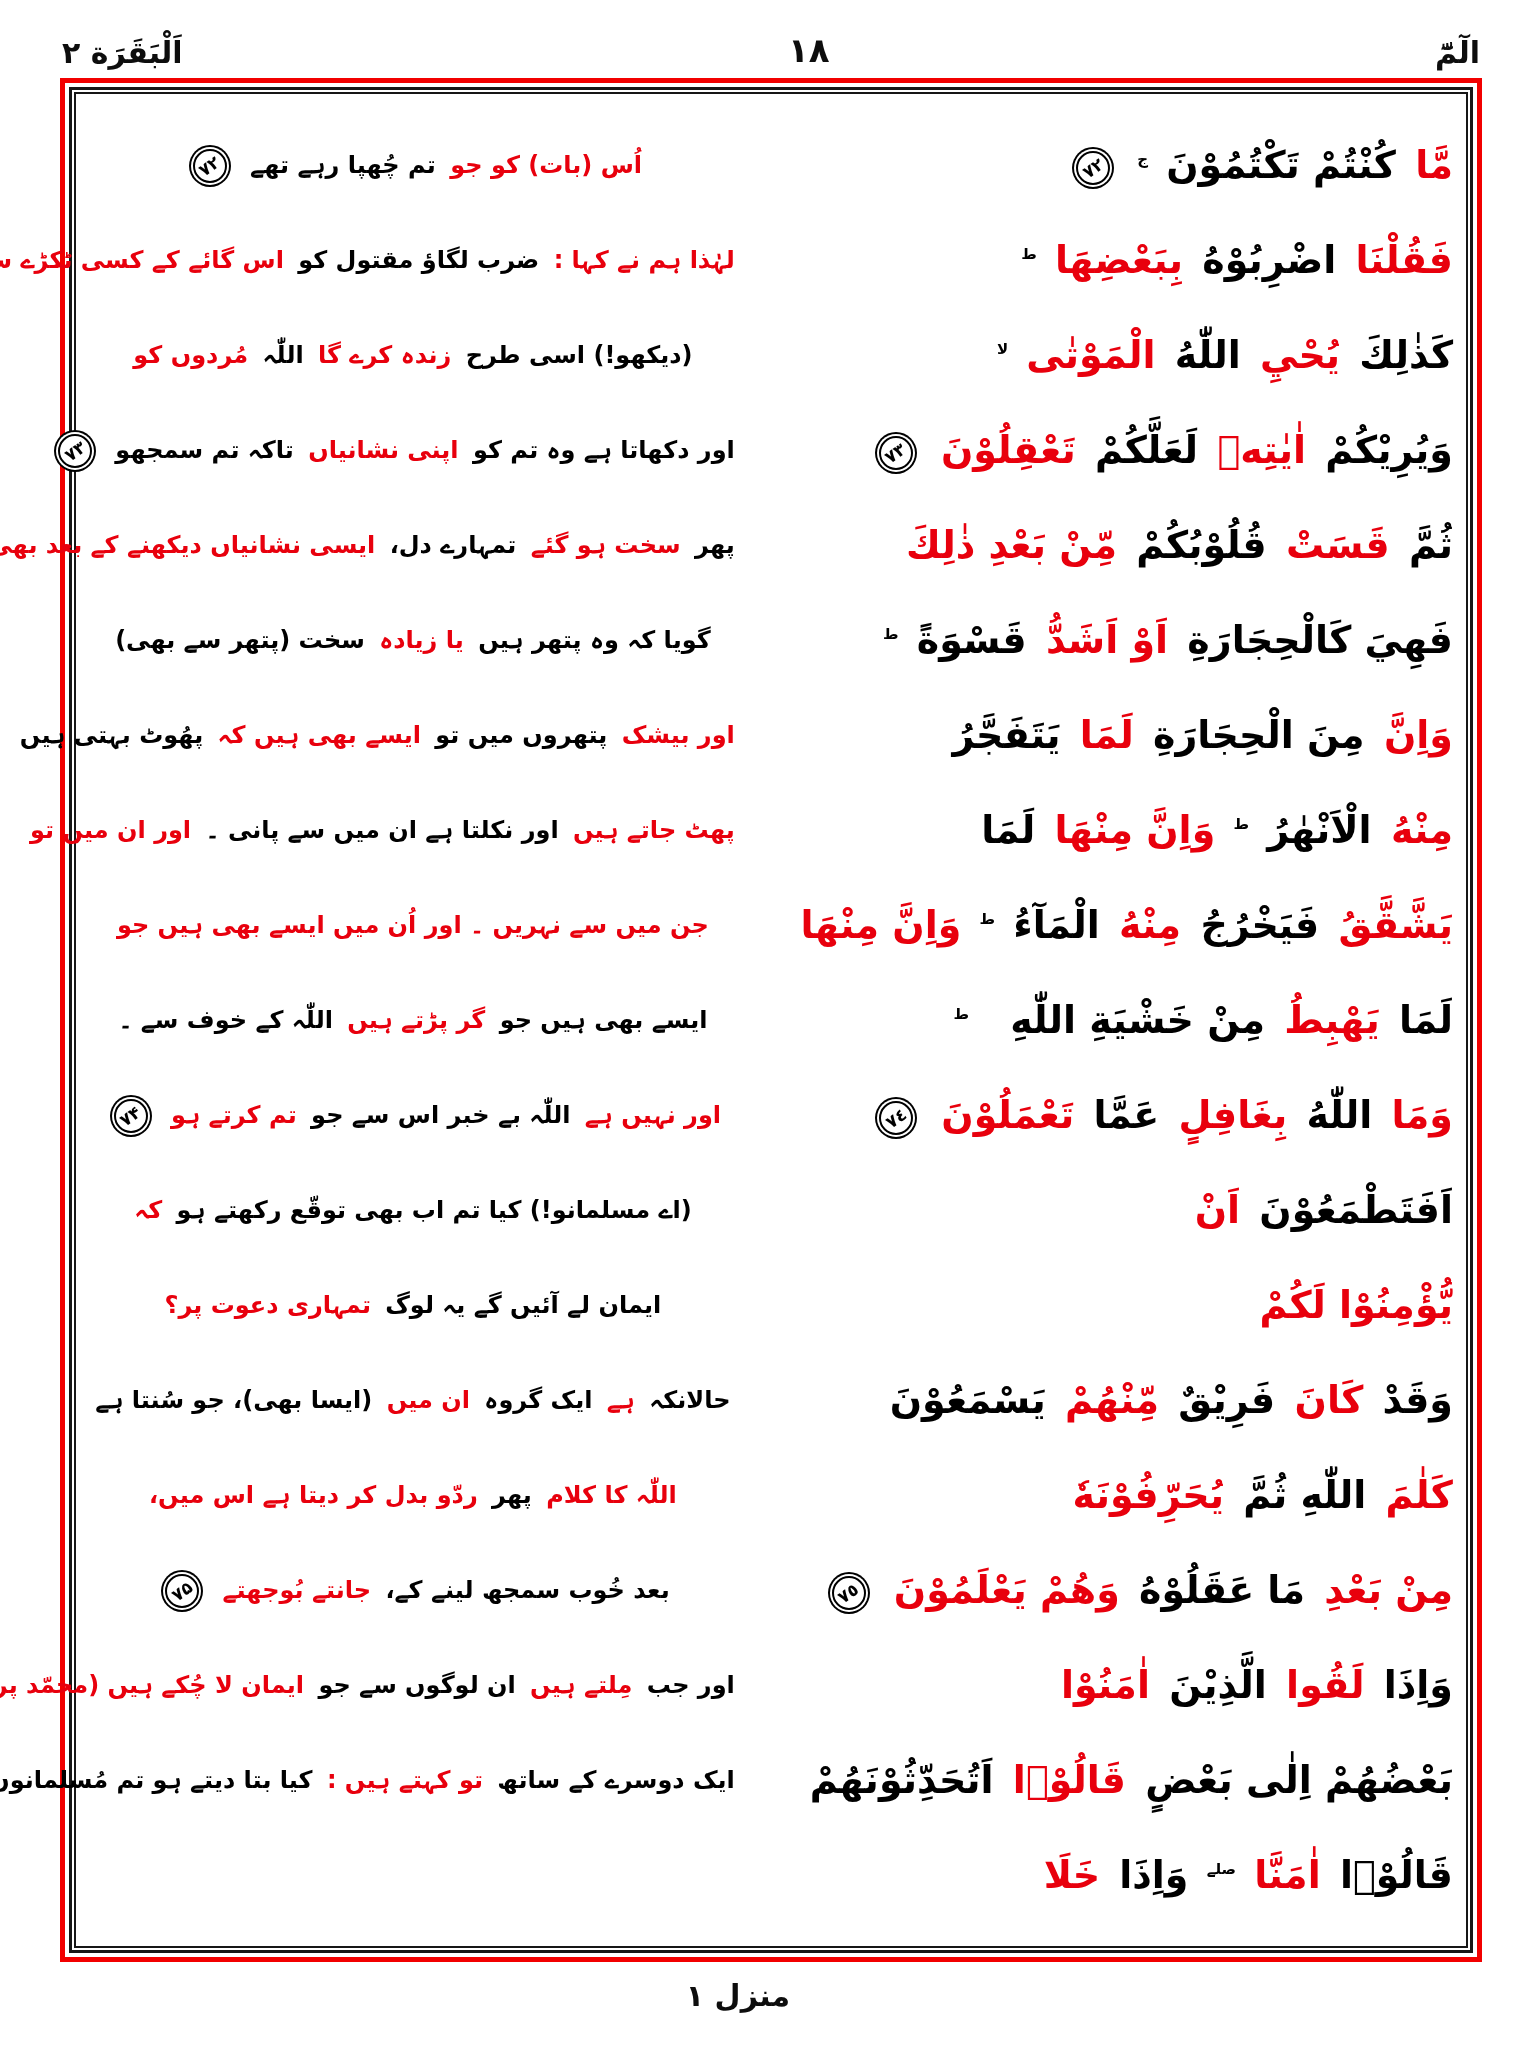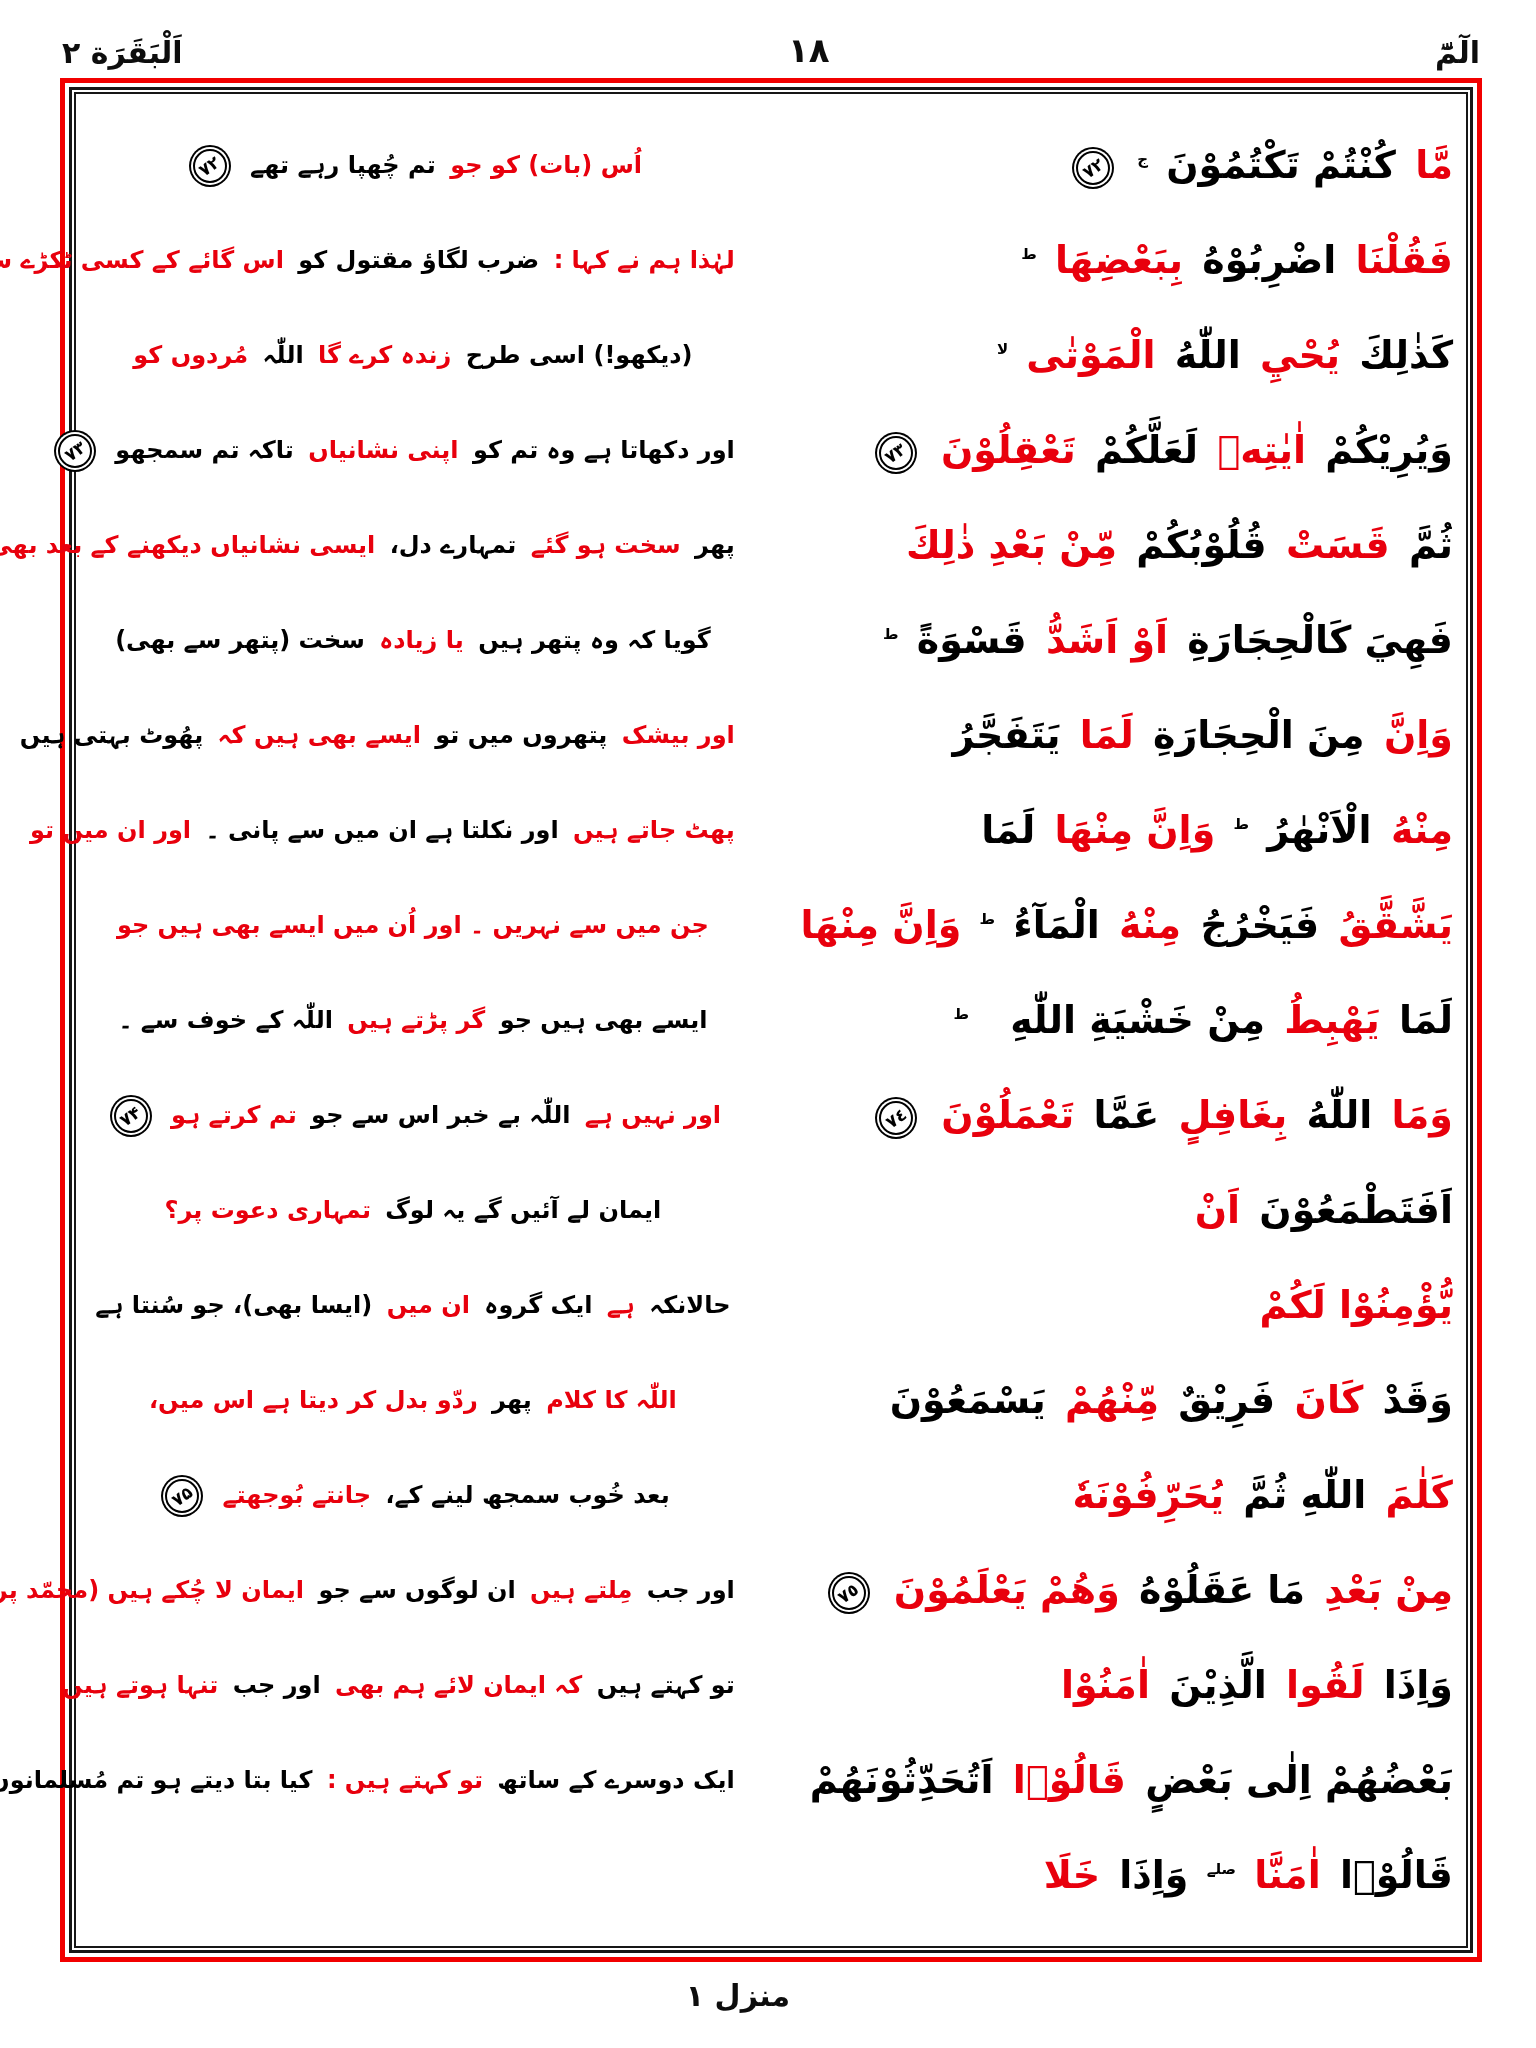--- a/index.html
+++ b/index.html
@@ -69,26 +69,26 @@
               <div class="line"><span class="seg" style="color: rgb(232, 0, 13);">لہٰذا ہم نے کہا :</span> <span class="seg" style="color: rgb(0, 0, 0);">ضرب لگاؤ مقتول کو</span> <span class="seg" style="color: rgb(232, 0, 13);">اس گائے کے کسی ٹکڑے سے ۔</span> </div>
               <div class="line"><span class="seg" style="color: rgb(0, 0, 0);">(دیکھو!) اسی طرح</span> <span class="seg" style="color: rgb(232, 0, 13);">زندہ کرے گا</span> <span class="seg" style="color: rgb(0, 0, 0);">اللّٰہ</span> <span class="seg" style="color: rgb(232, 0, 13);">مُردوں کو</span> </div>
               <div class="line"><span class="seg" style="color: rgb(0, 0, 0);">اور دکھاتا ہے وہ تم کو</span> <span class="seg" style="color: rgb(232, 0, 13);">اپنی نشانیاں</span> <span class="seg" style="color: rgb(0, 0, 0);">تاکہ تم سمجھو</span> <span class="verse-badge"><span class="digits">۷۳</span></span> </div>
               <div class="line"><span class="seg" style="color: rgb(0, 0, 0);">پھر</span> <span class="seg" style="color: rgb(232, 0, 13);">سخت ہو گئے</span> <span class="seg" style="color: rgb(0, 0, 0);">تمہارے دل،</span> <span class="seg" style="color: rgb(232, 0, 13);">ایسی نشانیاں دیکھنے کے بعد بھی،</span> </div>
               <div class="line"><span class="seg" style="color: rgb(0, 0, 0);">گویا کہ وہ پتھر ہیں</span> <span class="seg" style="color: rgb(232, 0, 13);">یا زیادہ</span> <span class="seg" style="color: rgb(0, 0, 0);">سخت (پتھر سے بھی)</span> </div>
               <div class="line"><span class="seg" style="color: rgb(232, 0, 13);">اور بیشک</span> <span class="seg" style="color: rgb(0, 0, 0);">پتھروں میں تو</span> <span class="seg" style="color: rgb(232, 0, 13);">ایسے بھی ہیں کہ</span> <span class="seg" style="color: rgb(0, 0, 0);">پھُوٹ بہتی ہیں</span> </div>
               <div class="line"><span class="seg" style="color: rgb(232, 0, 13);">پھٹ جاتے ہیں</span> <span class="seg" style="color: rgb(0, 0, 0);">اور نکلتا ہے ان میں سے پانی ۔</span> <span class="seg" style="color: rgb(232, 0, 13);">اور ان میں تو</span> </div>
               <div class="line"><span class="seg" style="color: rgb(232, 0, 13);">جن میں سے نہریں ۔ اور اُن میں ایسے بھی ہیں جو</span> </div>
               <div class="line"><span class="seg" style="color: rgb(0, 0, 0);">ایسے بھی ہیں جو</span> <span class="seg" style="color: rgb(232, 0, 13);">گر پڑتے ہیں</span> <span class="seg" style="color: rgb(0, 0, 0);">اللّٰہ کے خوف سے ۔</span> </div>
               <div class="line"><span class="seg" style="color: rgb(232, 0, 13);">اور نہیں ہے</span> <span class="seg" style="color: rgb(0, 0, 0);">اللّٰہ بے خبر اس سے جو</span> <span class="seg" style="color: rgb(232, 0, 13);">تم کرتے ہو</span> <span class="verse-badge"><span class="digits">۷۴</span></span> </div>
+              <div class="line"><span class="seg" style="color: rgb(0, 0, 0);">(اے مسلمانو!) کیا تم اب بھی توقّع رکھتے ہو</span> <span class="seg" style="color: rgb(232, 0, 13);">کہ</span> </div>
               <div class="line"><span class="seg" style="color: rgb(0, 0, 0);">ایمان لے آئیں گے یہ لوگ</span> <span class="seg" style="color: rgb(232, 0, 13);">تمہاری دعوت پر؟</span> </div>
               <div class="line"><span class="seg" style="color: rgb(0, 0, 0);">حالانکہ</span> <span class="seg" style="color: rgb(232, 0, 13);">ہے</span> <span class="seg" style="color: rgb(0, 0, 0);">ایک گروہ</span> <span class="seg" style="color: rgb(232, 0, 13);">ان میں</span> <span class="seg" style="color: rgb(0, 0, 0);">(ایسا بھی)، جو سُنتا ہے</span> </div>
               <div class="line"><span class="seg" style="color: rgb(232, 0, 13);">اللّٰہ کا کلام</span> <span class="seg" style="color: rgb(0, 0, 0);">پھر</span> <span class="seg" style="color: rgb(232, 0, 13);">ردّو بدل کر دیتا ہے اس میں،</span> </div>
               <div class="line"><span class="seg" style="color: rgb(0, 0, 0);">بعد خُوب سمجھ لینے کے،</span> <span class="seg" style="color: rgb(232, 0, 13);">جانتے بُوجھتے</span> <span class="verse-badge"><span class="digits">۷۵</span></span> </div>
               <div class="line"><span class="seg" style="color: rgb(0, 0, 0);">اور جب</span> <span class="seg" style="color: rgb(232, 0, 13);">مِلتے ہیں</span> <span class="seg" style="color: rgb(0, 0, 0);">ان لوگوں سے جو</span> <span class="seg" style="color: rgb(232, 0, 13);">ایمان لا چُکے ہیں (محمّد پر)</span> </div>
-              <div class="line"><span class="seg" style="color: rgb(0, 0, 0);">تو کہتے ہیں</span> <span class="seg" style="color: rgb(232, 0, 13);">کہ ایمان لائے ہم بھی</span> <span class="seg" style="color: rgb(0, 0, 0);">اور جب</span> <span class="seg" style="color: rgb(232, 0, 13);">تنہا ہوتے ہیں</span> </div>
               <div class="line"><span class="seg" style="color: rgb(0, 0, 0);">ایک دوسرے کے ساتھ</span> <span class="seg" style="color: rgb(232, 0, 13);">تو کہتے ہیں :</span> <span class="seg" style="color: rgb(0, 0, 0);">کیا بتا دیتے ہو تم مُسلمانوں کو</span> </div>
             </div>
           <div class="col arabic" id="arabic-col">
               <div class="line"><span class="seg" style="color: rgb(232, 0, 13);">مَّا</span> <span class="seg" style="color: rgb(0, 0, 0);">كُنْتُمْ تَكْتُمُوْنَ</span> <span class="waqf">ج</span> <span class="verse-badge"><span class="digits">٧٢</span></span> </div>
               <div class="line"><span class="seg" style="color: rgb(232, 0, 13);">فَقُلْنَا</span> <span class="seg" style="color: rgb(0, 0, 0);">اضْرِبُوْهُ</span> <span class="seg" style="color: rgb(232, 0, 13);">بِبَعْضِهَا</span> <span class="waqf">ط</span> </div>
               <div class="line"><span class="seg" style="color: rgb(0, 0, 0);">كَذٰلِكَ</span> <span class="seg" style="color: rgb(232, 0, 13);">يُحْيِ</span> <span class="seg" style="color: rgb(0, 0, 0);">اللّٰهُ</span> <span class="seg" style="color: rgb(232, 0, 13);">الْمَوْتٰى</span> <span class="waqf">لا</span> </div>
               <div class="line"><span class="seg" style="color: rgb(0, 0, 0);">وَيُرِيْكُمْ</span> <span class="seg" style="color: rgb(232, 0, 13);">اٰيٰتِهٖ</span> <span class="seg" style="color: rgb(0, 0, 0);">لَعَلَّكُمْ</span> <span class="seg" style="color: rgb(232, 0, 13);">تَعْقِلُوْنَ</span> <span class="verse-badge"><span class="digits">٧٣</span></span> </div>
               <div class="line"><span class="seg" style="color: rgb(0, 0, 0);">ثُمَّ</span> <span class="seg" style="color: rgb(232, 0, 13);">قَسَتْ</span> <span class="seg" style="color: rgb(0, 0, 0);">قُلُوْبُكُمْ</span> <span class="seg" style="color: rgb(232, 0, 13);">مِّنْ بَعْدِ ذٰلِكَ</span> </div>
               <div class="line"><span class="seg" style="color: rgb(0, 0, 0);">فَهِيَ كَالْحِجَارَةِ</span> <span class="seg" style="color: rgb(232, 0, 13);">اَوْ اَشَدُّ</span> <span class="seg" style="color: rgb(0, 0, 0);">قَسْوَةً</span> <span class="waqf">ط</span> </div>
               <div class="line"><span class="seg" style="color: rgb(232, 0, 13);">وَاِنَّ</span> <span class="seg" style="color: rgb(0, 0, 0);">مِنَ الْحِجَارَةِ</span> <span class="seg" style="color: rgb(232, 0, 13);">لَمَا</span> <span class="seg" style="color: rgb(0, 0, 0);">يَتَفَجَّرُ</span> </div>

